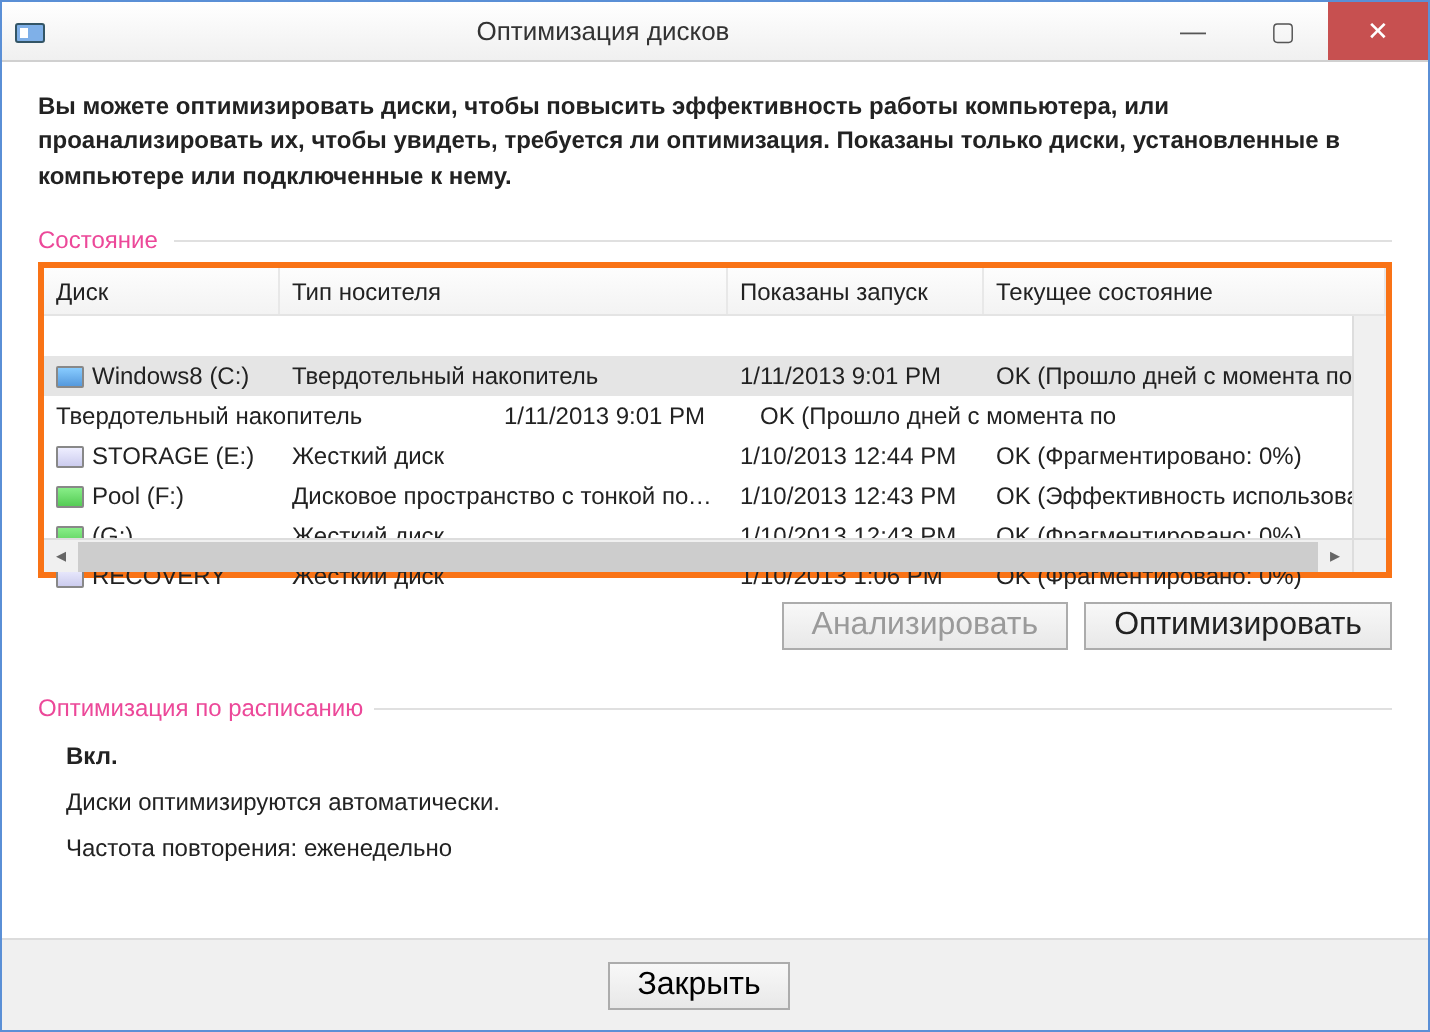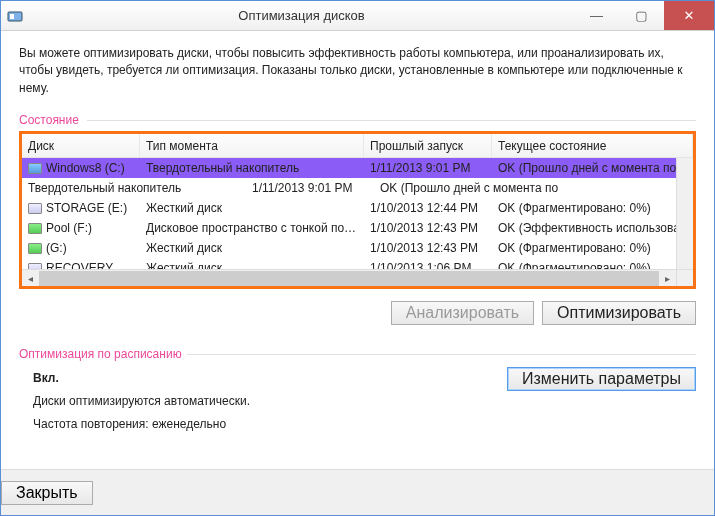--- a/index.html
+++ b/index.html
@@ -4,53 +4,53 @@
 <style>
 * { box-sizing: border-box; margin: 0; padding: 0; font-family: "Segoe UI", Tahoma, sans-serif; }
 body { background: #fff; width: 715px; height: 516px; overflow: hidden; border: 1px solid #5a8fd6; }
 .titlebar { height: 30px; background: linear-gradient(#fff,#f0f0f0); display: flex; align-items: center; border-bottom: 1px solid #d0d0d0; position: relative; }
 .titlebar-icon { width: 16px; height: 16px; margin: 0 6px; display:inline-block; }
 .titlebar-title { flex: 1; text-align: center; font-size: 13px; color: #333; }
 .win-controls { display: flex; height: 100%; }
 .win-btn { width: 45px; display: flex; align-items: center; justify-content: center; font-size: 13px; color: #555; }
 .win-btn.close { background: #c75050; color: #fff; width: 50px; }
 .content { padding: 14px 18px 12px 18px; font-size: 12px; color: #222; }
-.desc { line-height: 1.45; margin-bottom: 16px; }
+.desc { line-height: 1.45; margin-bottom: 16px; font-weight: bold; }
 .section-label { font-size: 12px; color: #ec4899; margin-bottom: 6px; }
 .hr-line { height:1px; background:#e0e0e0; margin-left:68px; margin-top:-13px; margin-bottom:10px;}
 .listbox { border: 3px solid #f97316; height: 158px; position: relative; background:#fff; }
 .list-header { display: flex; height: 24px; align-items: center; border-bottom: 1px solid #e4e4e4; font-size: 12px; background: linear-gradient(#fdfdfd,#f3f3f3); }
 .list-header > div { padding: 0 6px; border-right: 1px solid #e8e8e8; height:100%; display:flex; align-items:center; }
 .col-disk { width: 118px; }
 .col-media { width: 224px; }
 .col-last { width: 128px; }
 .col-status { flex: 1; }
 .list-body { overflow: hidden; }
 .row { display: flex; height: 20px; align-items: center; font-size: 12px; white-space: nowrap; }
-.row.selected { background: #8b5cf6; }
+.row.selected { background: #e5e5e5; margin-top: 20px; }
 .row > div { padding: 0 6px; overflow: hidden; text-overflow: ellipsis; }
 .row .col-disk { display:flex; align-items:center; gap:4px; }
 .drive-icon { width:14px; height:11px; border:1px solid #888; border-radius:1px; background:linear-gradient(#eef,#cce); display:inline-block; flex-shrink:0;}
 .drive-icon.sys { background:linear-gradient(#8cf,#59d);}
 .drive-icon.pool { background:linear-gradient(#8e8,#5c5);}
 .scroll-v { position:absolute; right:0; top:24px; bottom:17px; width:17px; background:#f0f0f0; border-left:1px solid #ddd;}
 .scroll-h { position:absolute; left:0; right:17px; bottom:0; height:17px; background:#f0f0f0; border-top:1px solid #ddd; display:flex; align-items:center;}
 .scroll-corner{position:absolute;right:0;bottom:0;width:17px;height:17px;background:#f0f0f0;border-top:1px solid #ddd;border-left:1px solid #ddd;}
 .scroll-arrow{width:17px;height:17px;display:flex;align-items:center;justify-content:center;color:#666;font-size:10px;}
 .scroll-thumb-h{height:15px;background:#cdcdcd;flex:1;margin:0 0px;}
 .button-row { display: flex; justify-content: flex-end; gap: 8px; margin-top: 12px; }
 .btn { min-width: 120px; height: 24px; border: 1px solid #acacac; background: linear-gradient(#f8f8f8,#e8e8e8); font-size: 16px; padding: 0 14px; display:flex; align-items:center; justify-content:center; }
 .btn.disabled { color: #9a9a9a; }
 .btn.focused { border: 1px solid #569de5; box-shadow: 0 0 0 1px #a8d4ff inset; }
 .schedule { margin-top: 22px; }
 .sched-hr { height:1px; background:#e0e0e0; margin-left:168px; margin-top:-13px; margin-bottom:12px;}
 .sched-body { display:flex; justify-content:space-between; align-items:flex-start; padding-left:14px;}
 .sched-text { font-size:12px; line-height:1.9; }
 .sched-text .bold { font-weight:700; }
-.bottom-bar { position:absolute; left:1px; right:1px; bottom:1px; height:46px; background:#f0f0f0; border-top:1px solid #dcdcdc; display:flex; justify-content:flex-start; align-items:center; padding-right:16px;}
+.bottom-bar { position:absolute; left:1px; right:1px; bottom:1px; height:46px; background:#f0f0f0; border-top:1px solid #dcdcdc; display:flex; justify-content:center; align-items:center; padding-right:16px;}
 </style>
 </head>
 <body>
 
 <div class="titlebar">
   <span class="titlebar-icon">
     <svg width="16" height="16">
         <rect x="1" y="4" width="14" height="9" rx="1" fill="#7fb0e8" stroke="#356"></rect>
         <rect x="3" y="6" width="4" height="5" fill="#fff"></rect>
       </svg>
@@ -65,22 +65,22 @@
 
 <div class="content">
   <div class="desc">Вы можете оптимизировать диски, чтобы повысить эффективность работы  компьютера, или проанализировать их, чтобы увидеть, требуется ли оптимизация. Показаны только диски, установленные в компьютере или подключенные к нему.</div>
 
   <div class="section-label">Состояние</div>
   <div class="hr-line"></div>
 
   <div class="listbox">
     <div class="list-header">
       <div class="col-disk">Диск</div>
-      <div class="col-media">Тип момента</div>
-      <div class="col-last">Прошлый запуск</div>
+      <div class="col-media">Тип носителя</div>
+      <div class="col-last">Показаны запуск</div>
       <div class="col-status">Текущее состояние</div>
     </div>
     <div class="list-body" id="list-body">
         <div class="row selected">
           <div class="col-disk">
             <span class="drive-icon sys"></span>
             <span>Windows8 (C:)</span>
           </div>
           <div class="col-media">Твердотельный накопитель</div>
           <div class="col-last">1/11/2013 9:01 PM</div>
@@ -144,20 +144,19 @@
 
   <div class="schedule">
     <div class="section-label">Оптимизация по расписанию</div>
     <div class="sched-hr"></div>
     <div class="sched-body">
       <div class="sched-text">
         <div class="bold">Вкл.</div>
         <div>Диски оптимизируются автоматически.</div>
         <div>Частота повторения: еженедельно</div>
       </div>
-      <div class="btn focused" style="min-width:150px">Изменить параметры</div>
     </div>
   </div>
 </div>
 
 <div class="bottom-bar">
   <div class="btn" style="min-width:90px">Закрыть</div>
 </div>
 
 </body></html>

